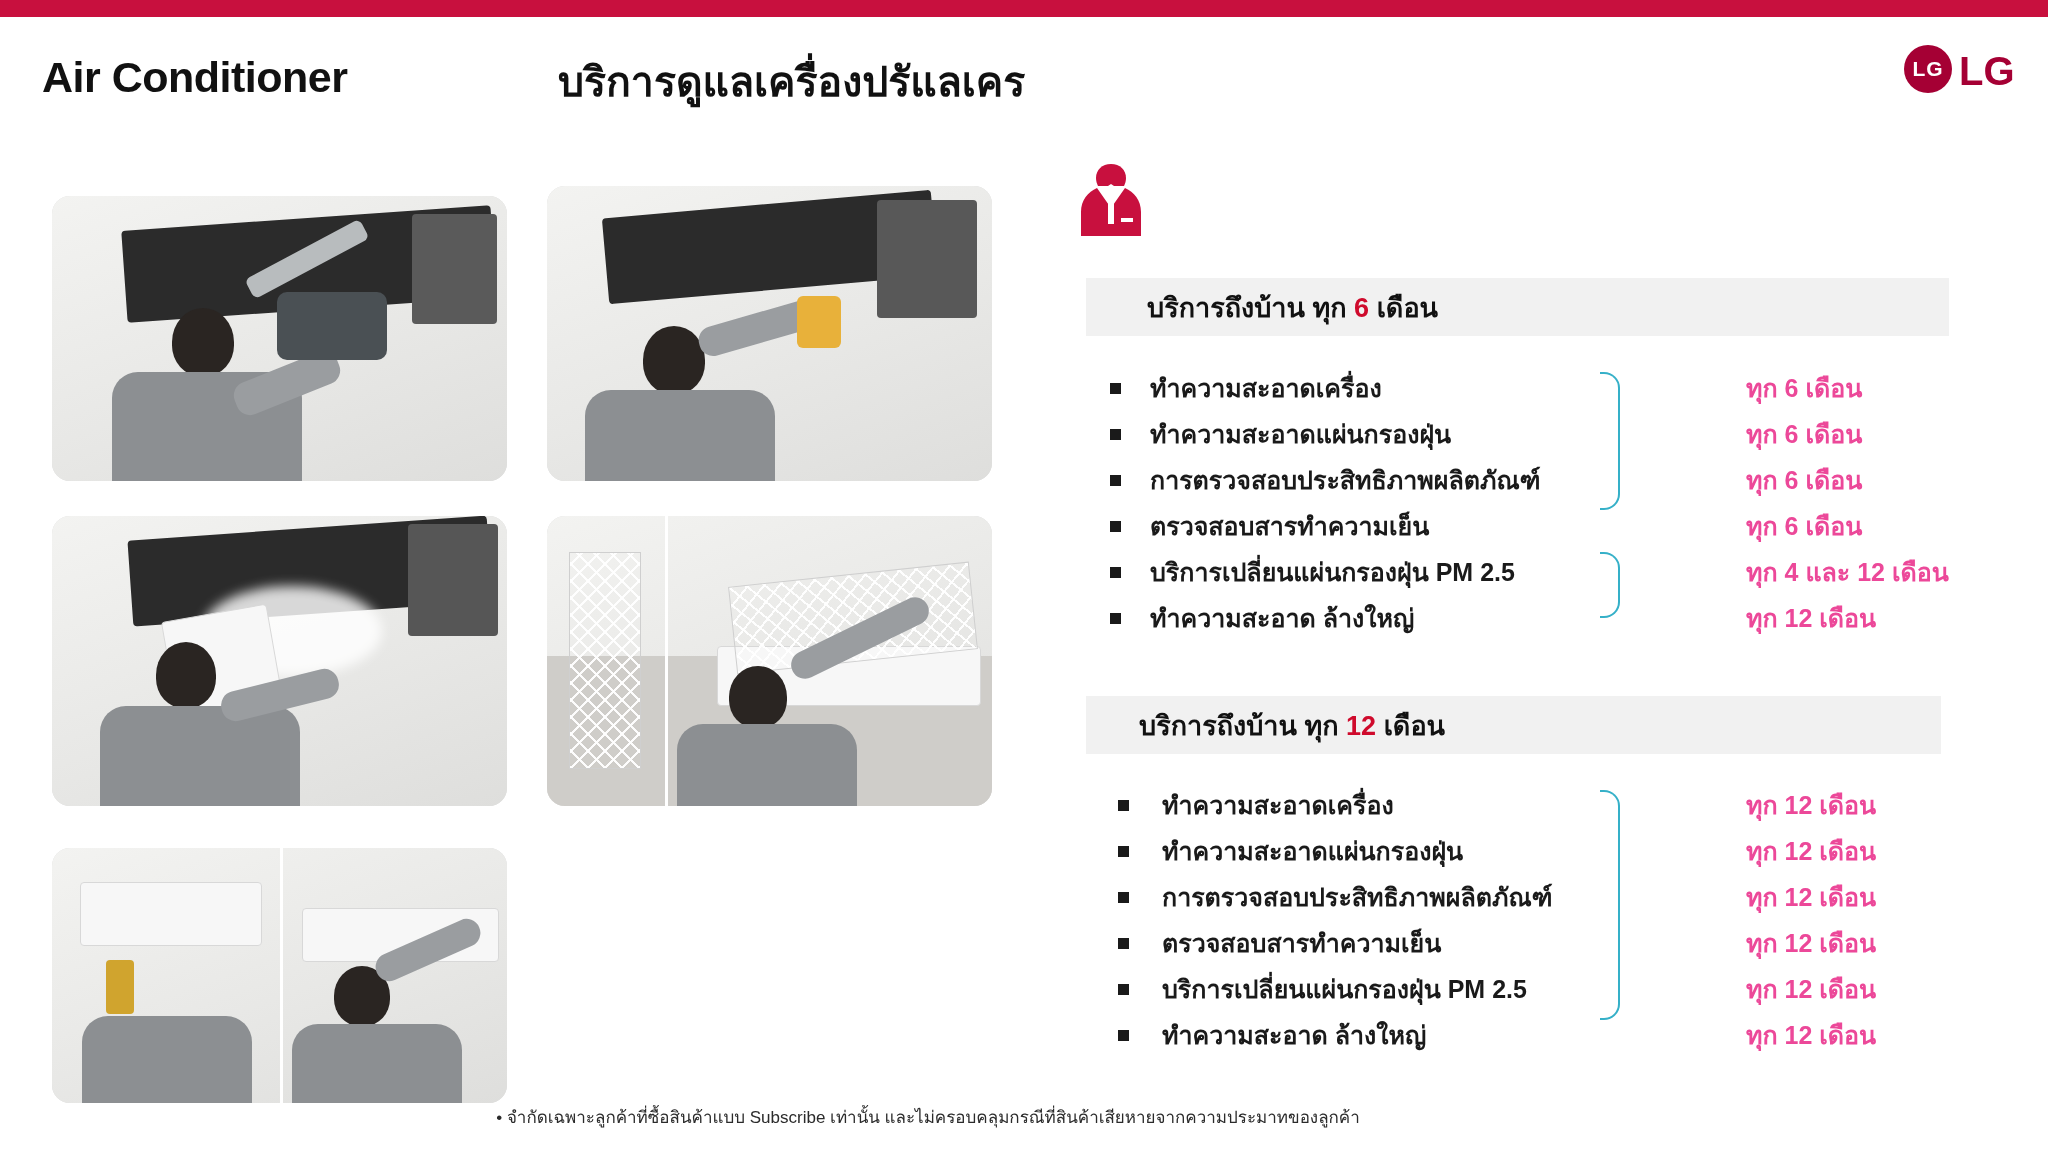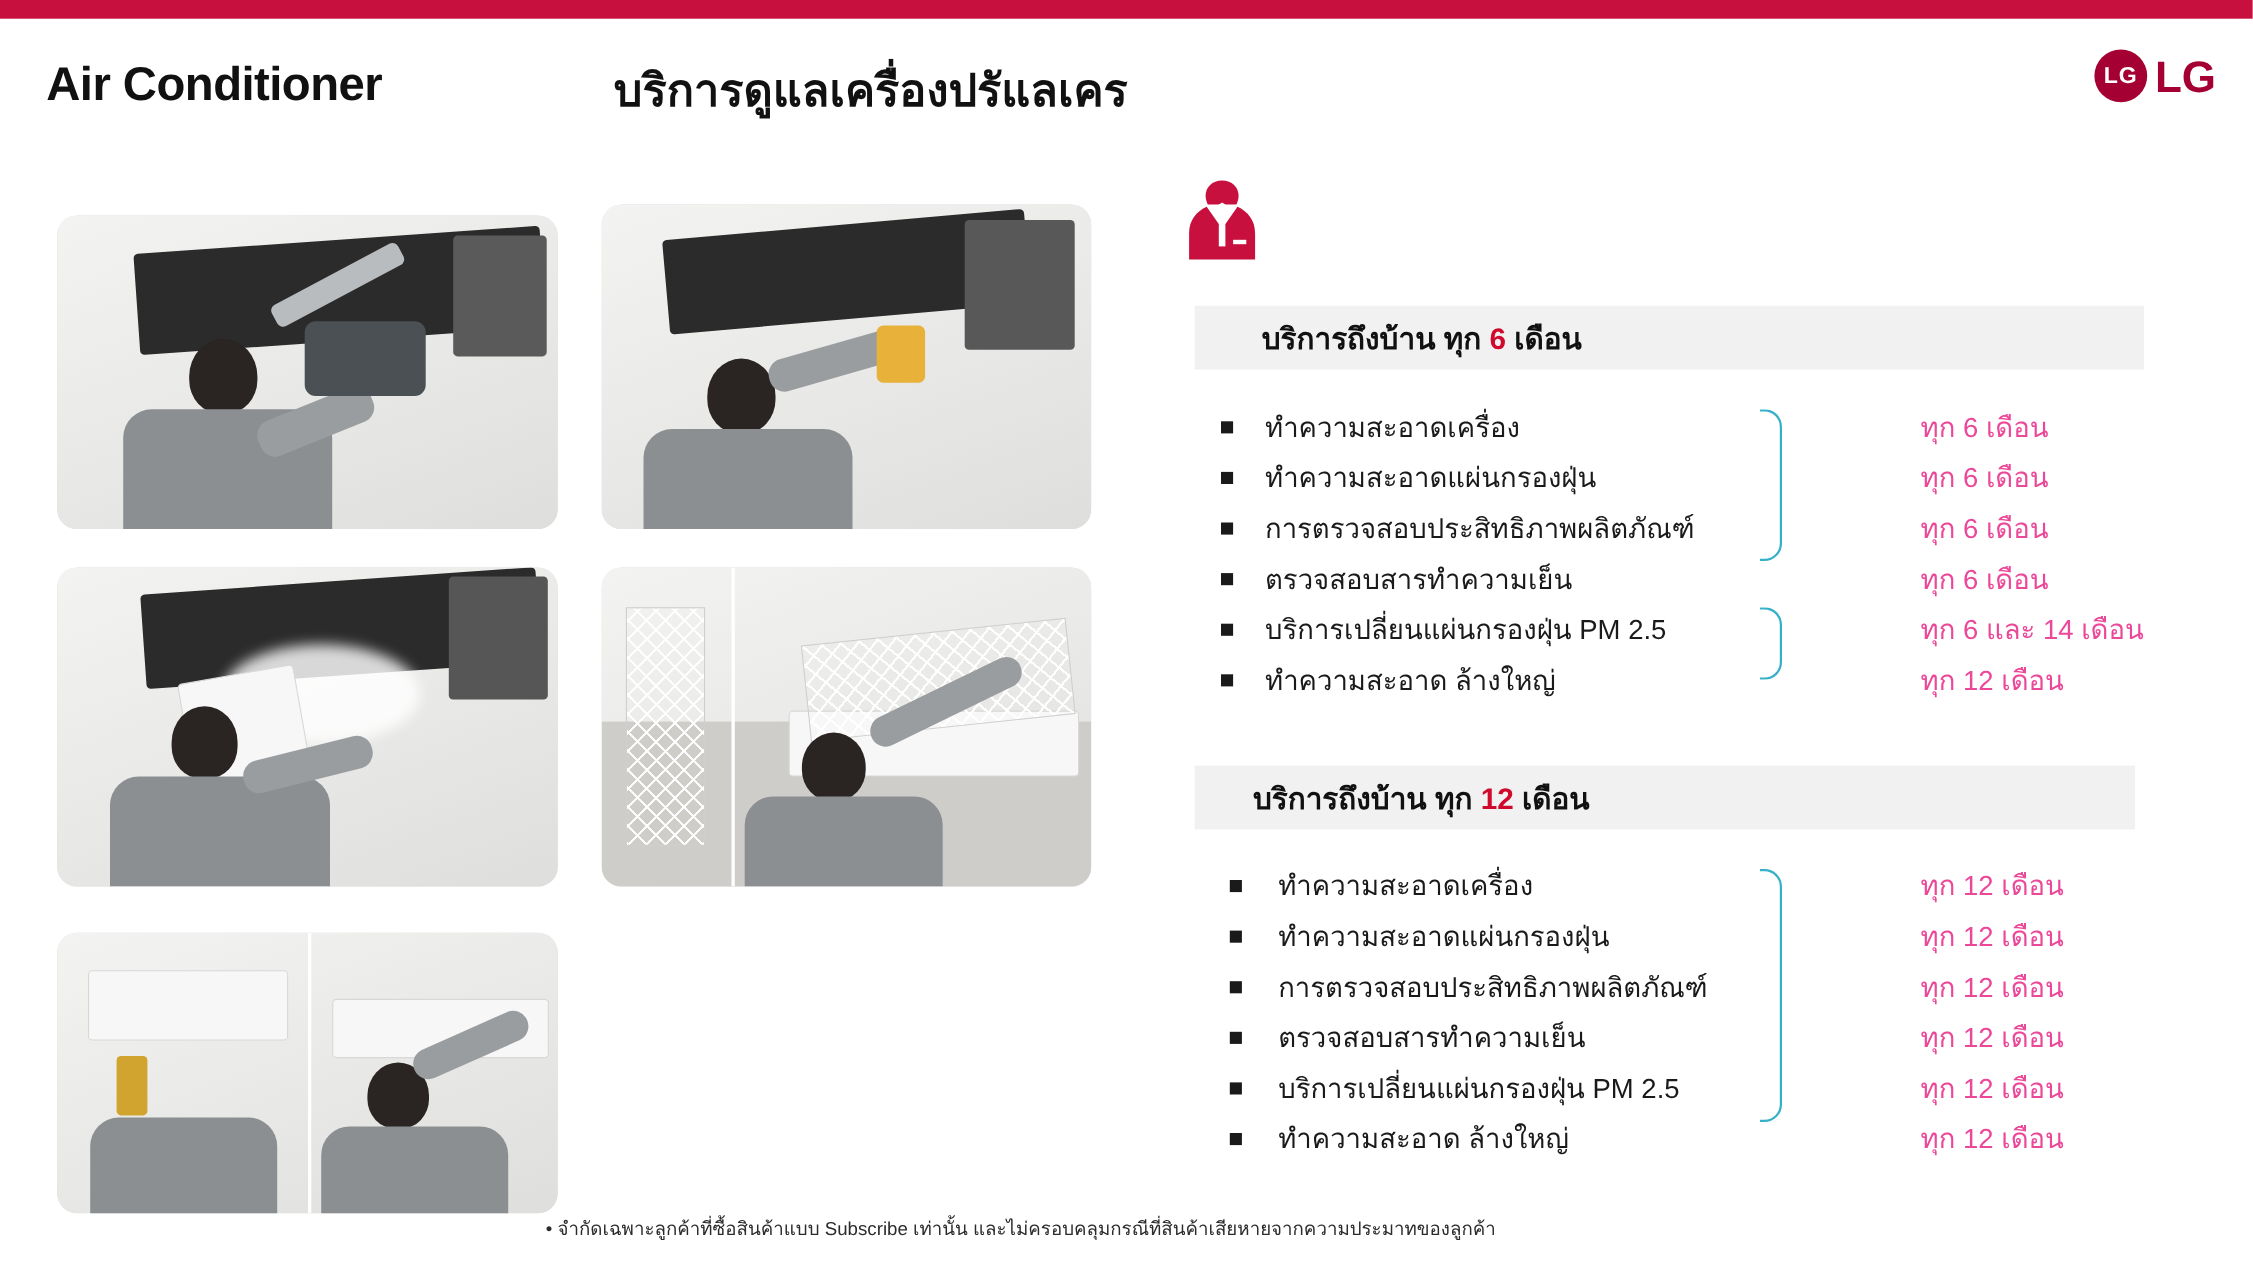--- a/index.html
+++ b/index.html
@@ -189,20 +189,21 @@
   .band .band-label .num {
     color: #cf0a2c;
   }
   #band-6 { top: 278px; padding-left: 35px; }
   #band-12 { top: 696px; padding-left: 27px; }
 
   .service-list {
     position: absolute;
     left: 1086px;
     width: 828px;
+    font-weight: bold;
   }
   #list-6 { top: 365px; }
   #list-12 { top: 782px; }
 
   .service-row {
     position: relative;
     height: 46px;
     display: flex;
     align-items: center;
   }
@@ -359,21 +360,21 @@
     <span class="svc-freq">ทุก 6 เดือน</span>
   </div>
   <div class="service-row">
     <span class="bullet"></span>
     <span class="svc-name">ตรวจสอบสารทำความเย็น</span>
     <span class="svc-freq">ทุก 6 เดือน</span>
   </div>
   <div class="service-row">
     <span class="bullet"></span>
     <span class="svc-name">บริการเปลี่ยนแผ่นกรองฝุ่น PM 2.5</span>
-    <span class="svc-freq">ทุก 6 และ 14 เดือน</span>
+    <span class="svc-freq">ทุก 4 และ 12 เดือน</span>
   </div>
   <div class="service-row">
     <span class="bullet"></span>
     <span class="svc-name">ทำความสะอาด ล้างใหญ่</span>
     <span class="svc-freq">ทุก 12 เดือน</span>
   </div>
 </div>
 
 <div class="brace" id="brace-a"></div>
 <div class="brace" id="brace-b"></div>

